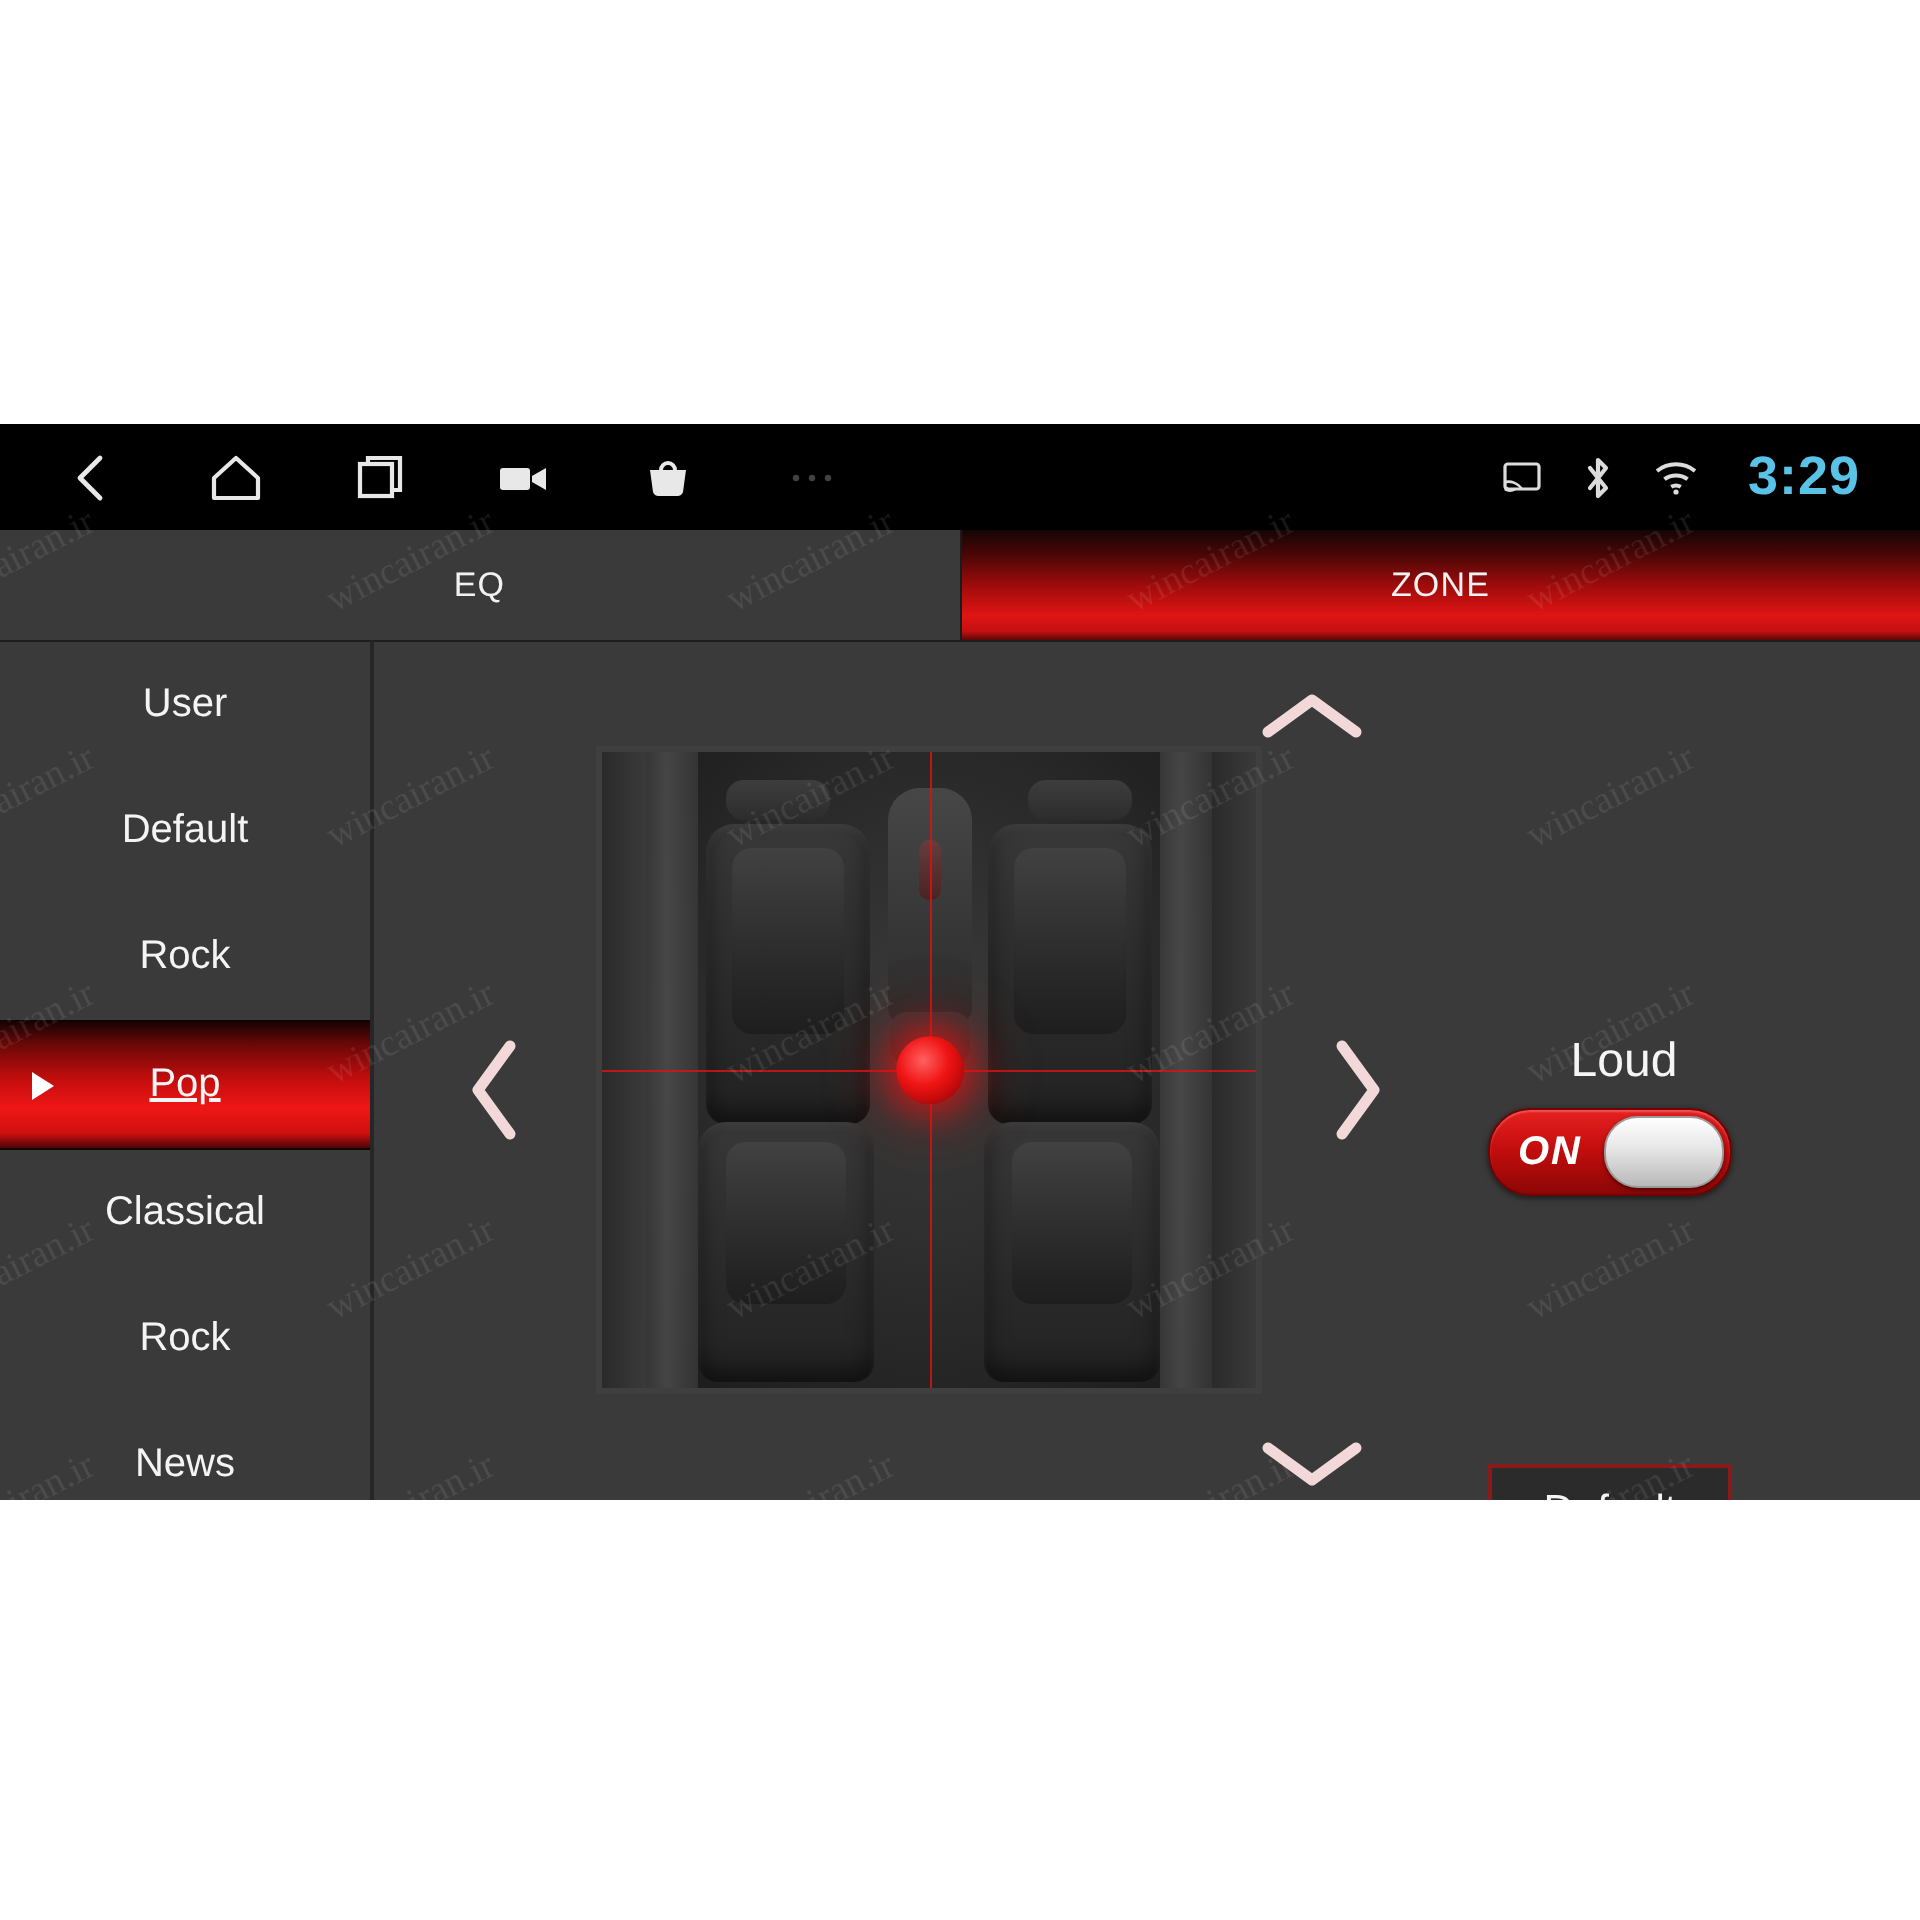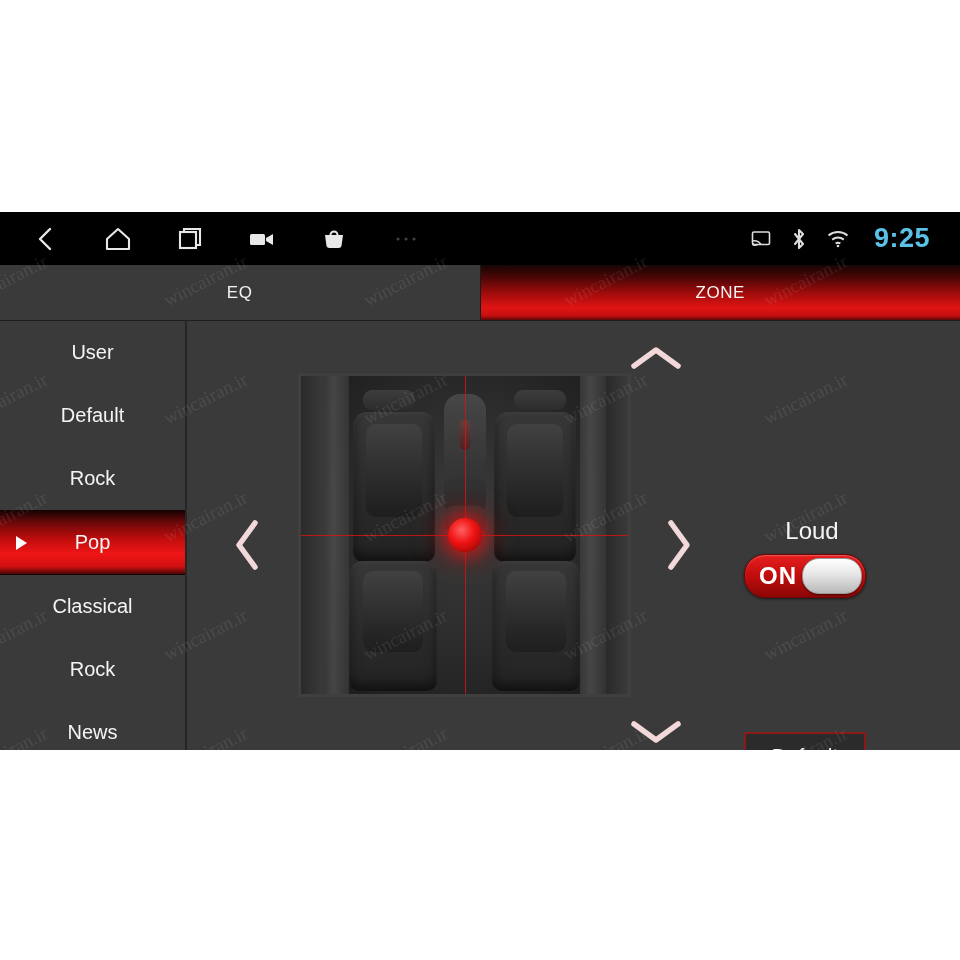--- a/index.html
+++ b/index.html
@@ -132,20 +132,21 @@
   .preset.selected {
     background: linear-gradient(to bottom,
         #1a0303 0%,
         #6b0808 18%,
         #c20d0d 45%,
         #ef1616 68%,
         #cf1010 88%,
         #4a0505 100%);
     border-top: 1px solid #120202;
     border-bottom: 1px solid #120202;
+    text-decoration: underline;
   }
   .preset .marker {
     position: absolute;
     left: 16px;
     width: 0; height: 0;
     border-left: 11px solid #ffffff;
     border-top: 7px solid transparent;
     border-bottom: 7px solid transparent;
   }
 
@@ -307,23 +308,24 @@
     background: linear-gradient(to bottom, #e82020 0%, #c20d0d 48%, #8c0606 100%);
     border: 1px solid #6e0404;
     box-shadow: 0 1px 3px rgba(0,0,0,.6), inset 0 1px 1px rgba(255,255,255,.25);
     display: flex;
     align-items: center;
   }
   #onlabel {
     position: absolute;
     left: 14px;
     color: #ffffff;
-    font-size: 24px;
+    font-size: 20px;
     font-weight: bold;
     letter-spacing: 1px;
+    font-style: italic;
   }
   #knob {
     position: absolute;
     right: 3px; top: 3px;
     width: 58px; height: 34px;
     border-radius: 17px;
     background: linear-gradient(to bottom, #ffffff 0%, #e6e6e6 45%, #b9b9b9 100%);
     border: 1px solid #9a9a9a;
     box-shadow: 0 1px 2px rgba(0,0,0,.5);
   }
@@ -419,21 +421,21 @@
           </svg>
         </span>
         <span class="sicon">
           <svg width="24" height="19" viewBox="0 0 24 19" fill="none" stroke="currentColor" stroke-width="2">
             <path d="M2.5 6.5 A15 15 0 0 1 21.5 6.5"></path>
             <path d="M6.2 10.6 A10 10 0 0 1 17.8 10.6"></path>
             <path d="M9.6 14.4 A5 5 0 0 1 14.4 14.4"></path>
             <circle cx="12" cy="17" r="1.3" fill="currentColor" stroke="none"></circle>
           </svg>
         </span>
-        <span id="clock">9:25</span>
+        <span id="clock">3:29</span>
       </div>
     </div>
 
     <div id="tabbar">
       <div class="tab inactive">
         <span>EQ</span>
       </div>
       <div class="tab active">
         <span>ZONE</span>
       </div>

